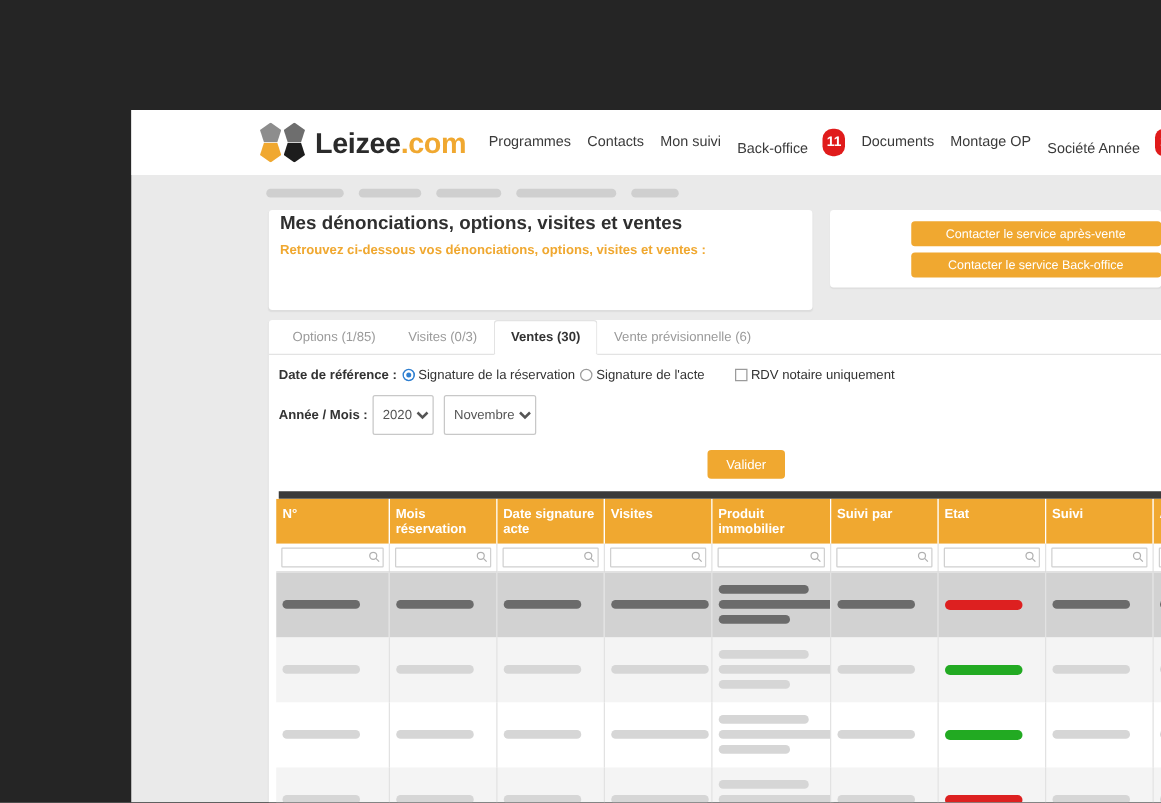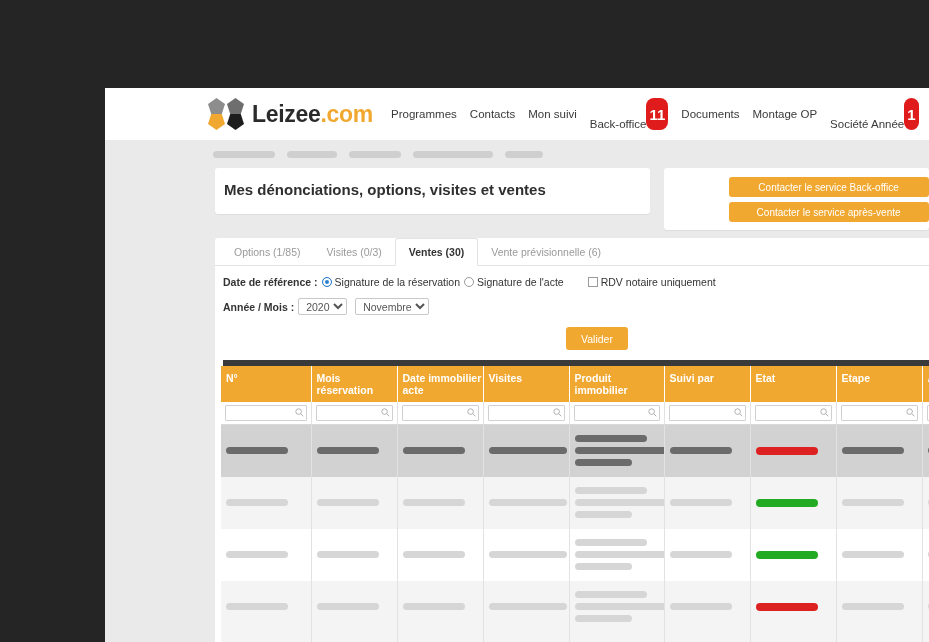--- a/index.html
+++ b/index.html
@@ -96,27 +96,27 @@
     white-space: nowrap;
     position: relative;
     display: inline-flex;
     align-items: flex-end;
   }
   .nav-badge {
     display: inline-flex;
     align-items: center;
     justify-content: center;
     min-width: 14px;
-    height: 32px;
+    height: 22px;
     padding: 0 3px;
-    margin-left: 0;
+    margin-left: 12px;
     border-radius: 8px;
     background: #e01b1b;
     color: #fff;
-    font-size: 15px;
+    font-size: 11px;
     font-weight: bold;
     box-sizing: border-box;
   }
 
   
   .crumbbar {
     height: 28px;
     display: flex;
     align-items: center;
     padding-left: 108px;
@@ -130,25 +130,25 @@
 
   
   .headrow {
     display: flex;
     align-items: flex-start;
     padding-left: 110px;
     gap: 14px;
   }
   .card-title {
     width: 508px;
-    height: 46px;
+    height: 80px;
     background: #fff;
     border-radius: 3px;
     box-sizing: border-box;
-    padding: 13px 0 0 9px;
+    padding: 2px 0 0 9px;
     box-shadow: 0 1px 1px rgba(0,0,0,0.06);
   }
   .card-title h1 {
     margin: 0 0 7px 0;
     font-size: 15px;
     font-weight: bold;
     color: #2f2f2f;
   }
   .card-title .sub {
     margin: 0;
@@ -261,21 +261,21 @@
     flex: none;
   }
   .chk-opt {
     display: inline-flex;
     align-items: center;
     margin-left: 20px;
     white-space: nowrap;
     cursor: pointer;
   }
   .sel {
-    height: 17px;
+    height: 32px;
     border: 1px solid #c8c8c8;
     background: #fff;
     font-size: 10.5px;
     font-family: "Liberation Sans", sans-serif;
     color: #555;
     border-radius: 2px;
     margin-right: 8px;
     padding-left: 3px;
   }
   .validate-wrap {
@@ -409,24 +409,25 @@
         <span class="crumb-ph" style="width: 62px;"></span>
         <span class="crumb-ph" style="width: 50px;"></span>
         <span class="crumb-ph" style="width: 52px;"></span>
         <span class="crumb-ph" style="width: 80px;"></span>
         <span class="crumb-ph" style="width: 38px;"></span>
       </div>
 
     <div class="headrow">
       <div class="card-title">
         <h1>Mes dénonciations, options, visites et ventes</h1>
+        <p class="sub">Retrouvez ci-dessous vos dénonciations, options, visites et ventes :</p>
       </div>
       <div class="card-actions">
+        <button class="btn-orange">Contacter le service après-vente</button>
         <button class="btn-orange">Contacter le service Back-office</button>
-        <button class="btn-orange">Contacter le service après-vente</button>
       </div>
     </div>
 
     <div class="panel">
 
       <div class="tabs" id="tabs">
           <div class="tab">
             <span>Options (1/85)</span>
           </div>
           <div class="tab">
@@ -480,26 +481,26 @@
               <col style="width: 95px;">
               <col style="width: 86px;">
               <col style="width: 86px;">
               <col style="width: 86px;">
               <col style="width: 55px;">
             </colgroup>
           <thead>
             <tr id="head-row">
                 <th><span>N°</span></th>
                 <th><span>Mois réservation</span></th>
-                <th><span>Date immobilier acte</span></th>
+                <th><span>Date signature acte</span></th>
                 <th><span>Visites</span></th>
                 <th><span>Produit immobilier</span></th>
                 <th><span>Suivi par</span></th>
                 <th><span>Etat</span></th>
-                <th><span>Etape</span></th>
+                <th><span>Suivi</span></th>
                 <th><span>A</span></th>
               </tr>
             <tr id="filter-row">
                 <td class="filt">
                   <div class="cellsearch">
                     <svg class="g" width="9" height="9" viewBox="0 0 9 9">
                       <circle cx="3.6" cy="3.6" r="2.8" fill="none" stroke="#b0b0b0" stroke-width="1"></circle>
                       <line x1="5.7" y1="5.7" x2="8.3" y2="8.3" stroke="#b0b0b0" stroke-width="1"></line>
                     </svg>
                   </div>

